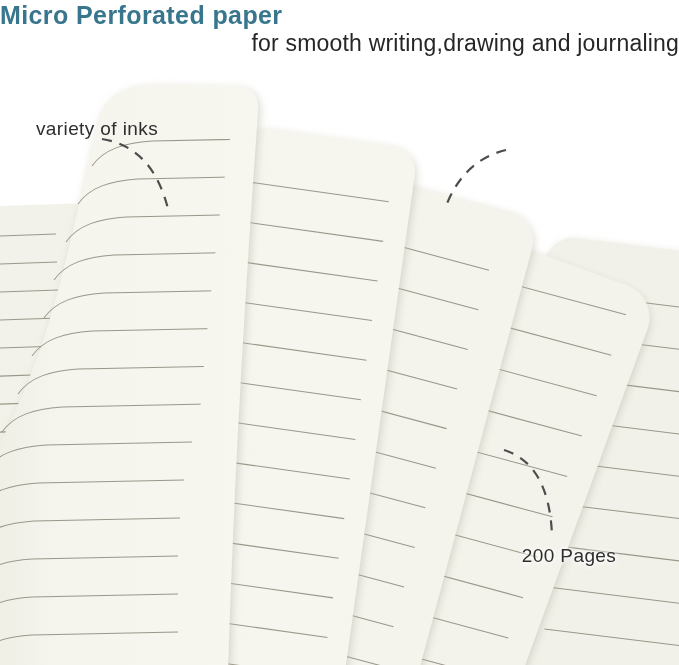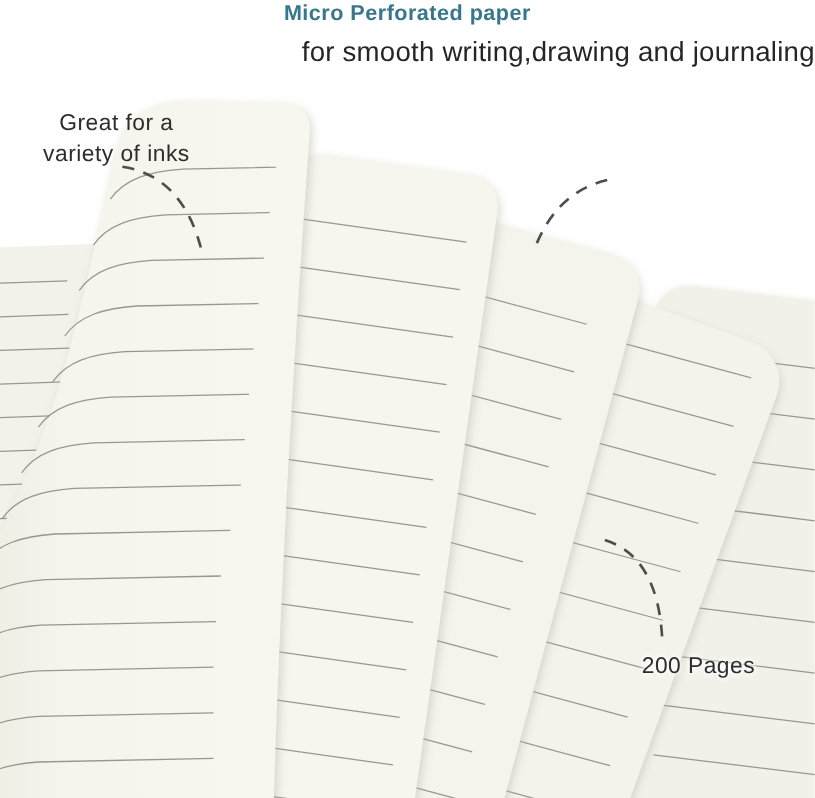--- a/index.html
+++ b/index.html
@@ -3,38 +3,37 @@
 <meta charset="utf-8">
 <style>
   html,body{margin:0;padding:0;background:#fff;}
   .stage{
     position:relative;width:679px;height:665px;overflow:hidden;
     background:var(--background,#ffffff);
     font-family:"Liberation Sans",sans-serif;
   }
   .stage svg{position:absolute;left:0;top:0;}
   .page-title{
-    position:absolute;top:1px;left:0;width:100%;text-align:center;
-    font-size:18px;font-weight:bold;letter-spacing:.4px;
+    position:absolute;top:1px;left:0;width:100%;
+    font-size:25px;font-weight:bold;letter-spacing:.4px;
     color:var(--accent,#38768d);
   }
   .page-subtitle{
     position:absolute;top:30px;left:0;width:100%;text-align:right;
     font-size:23px;letter-spacing:.2px;color:#262626;
   }
   .note{
     position:absolute;font-size:19px;line-height:26px;letter-spacing:.4px;
     color:var(--text,#2e2e2e);
   }
   .note-left{top:90px;left:16px;width:162px;text-align:center;}
   .note-right{top:104px;left:504px;text-align:left;}
   .note-bottom{
     top:543px;left:488px;width:162px;text-align:center;
     text-shadow:0 0 4px #fff,0 0 6px #fff,0 1px 5px #fff;
-    margin-left:13px;
   }
   .rule{stroke:var(--rule_line,#8a8778);stroke-width:1.05;fill:none;opacity:.85;}
   .lp-fill{fill:#f3f2ea;}
   .rp-fill{fill:#f2f1e9;}
   .s4-fill{fill:#f4f3eb;}
   .s3-fill{fill:#f4f3ec;}
   .s2-fill{fill:#f6f5ee;}
   .arrow{stroke:var(--arrow,#4d4d4d);stroke-width:2.2;stroke-dasharray:10 8;fill:none;}
 </style>
 </head>
@@ -192,21 +191,21 @@
 
     <path class="arrow" d="M 102 139 Q 154 147 169 213"></path>
     <path class="arrow" d="M 506 150 Q 464 160 446 206"></path>
     <path class="arrow" d="M 504 450 Q 549 464 552 535"></path>
   </svg>
 
   <div class="page-title">Micro Perforated paper</div>
   <div class="page-subtitle">for smooth writing,drawing and journaling</div>
 
   <div class="note note-left">
-    <span>Great for a</span><br>
+    <br>
     <span>variety of inks</span>
   </div>
 
   <div class="note note-right">
     <br>
   </div>
 
   <div class="note note-bottom">
     <span>200 Pages</span><br>
   </div>

